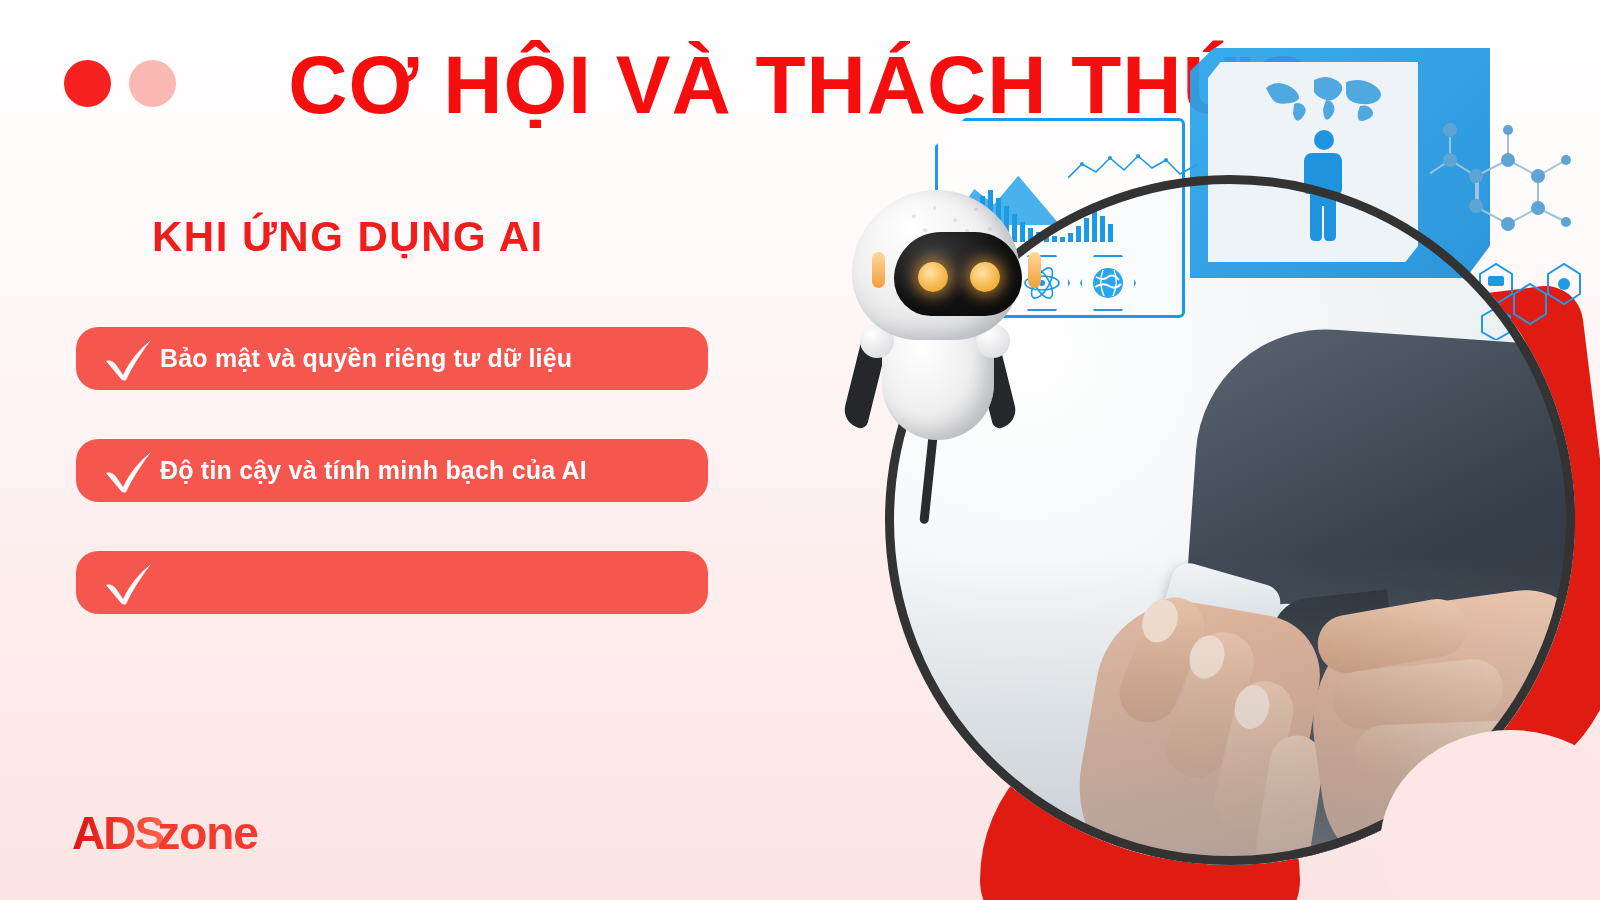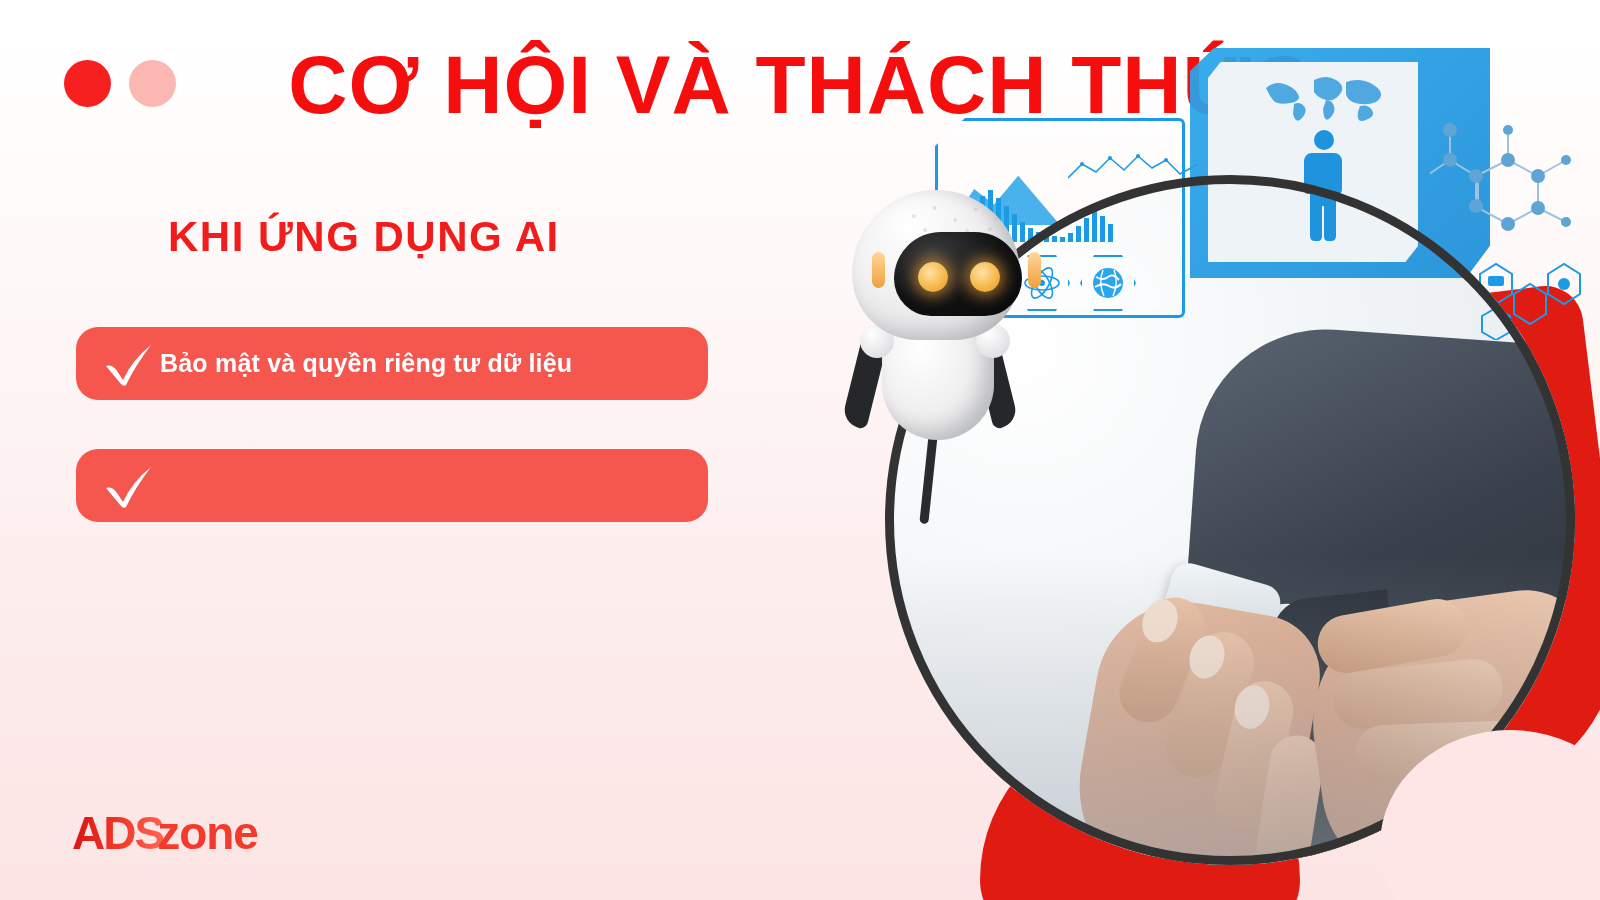--- a/index.html
+++ b/index.html
@@ -19,29 +19,29 @@
   
   .title {
     position:absolute; left:280px; top:44px; width:1040px;
     font-size:82px; font-weight:bold; color:#f60d0d;
     letter-spacing:1px; line-height:1; white-space:nowrap;
     text-align:center;
   }
 
   
   .subtitle {
-    position:absolute; left:168px; top:216px;
+    position:absolute; left:152px; top:216px;
     font-size:42px; font-weight:bold; color:#f11c1c;
     letter-spacing:1.5px; line-height:1; white-space:nowrap;
   }
 
   
   .pill-list { position:absolute; left:76px; top:327px; width:632px; }
   .pill {
-    position:relative; width:632px; height:73px;
+    position:relative; width:632px; height:63px;
     background:#f5564e; border-radius:22px;
     margin-bottom:49px; display:flex; align-items:center;
   }
   .pill:last-child { margin-bottom:0; }
   .check { width:62px; margin-left:22px; flex:0 0 62px; display:flex;
            align-items:center; justify-content:center; }
   .check svg { display:block; }
   .pill-label {
     color:#ffffff; font-size:25px; font-weight:bold;
     letter-spacing:.2px; white-space:nowrap;
@@ -270,20 +270,28 @@
   <div class="pill">
     <span class="check">
       <svg width="54" height="48" viewBox="0 0 54 48">
         <path d="M4 26 Q10 24 15 31 L21 40 Q30 20 49 5 Q33 26 24 45 Q22 47 19 44 Z" fill="#ffffff"></path>
       </svg>
     </span>
     <span class="pill-label">Bảo mật và quyền riêng tư dữ liệu</span>
   </div>
 
 
+  <div class="pill">
+    <span class="check">
+      <svg width="54" height="48" viewBox="0 0 54 48">
+        <path d="M4 26 Q10 24 15 31 L21 40 Q30 20 49 5 Q33 26 24 45 Q22 47 19 44 Z" fill="#ffffff"></path>
+      </svg>
+    </span>
+    <span class="pill-label">Độ tin cậy và tính minh bạch của AI</span>
+  </div>
 
   <div class="pill">
     <span class="check">
       <svg width="54" height="48" viewBox="0 0 54 48">
         <path d="M4 26 Q10 24 15 31 L21 40 Q30 20 49 5 Q33 26 24 45 Q22 47 19 44 Z" fill="#ffffff"></path>
       </svg>
     </span>
   </div>
 
 </div>

